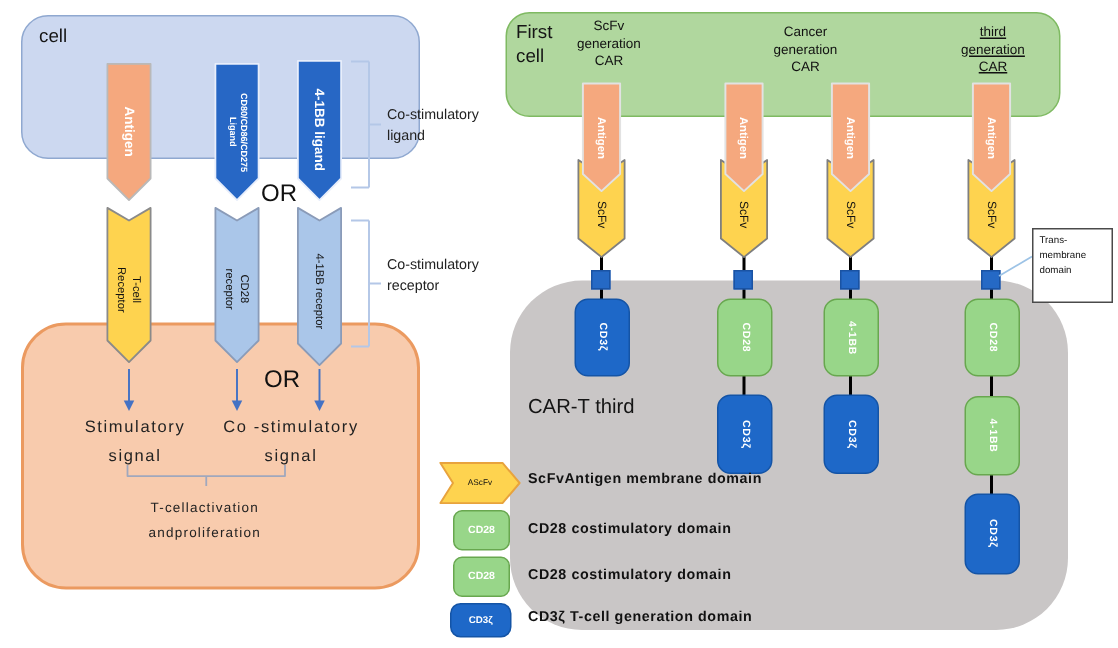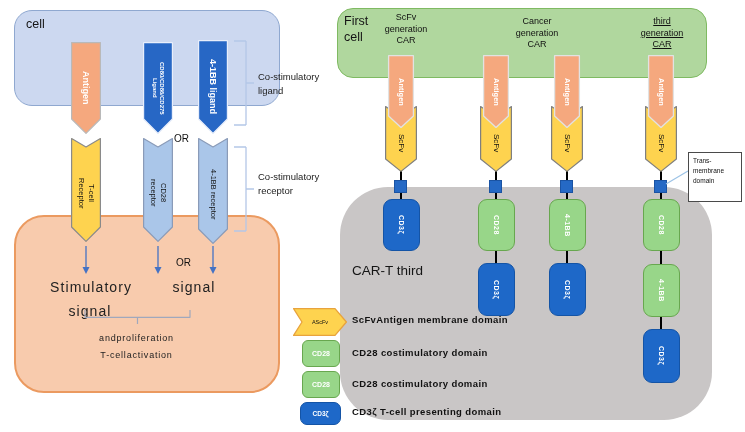--- a/index.html
+++ b/index.html
@@ -5,24 +5,24 @@
   html,body{margin:0;padding:0;background:#fff;font-family:"Liberation Sans",sans-serif;}
   #canvas{position:relative;width:745px;height:432px;background:#fff;overflow:hidden;}
   .abs{position:absolute;}
   .box{position:absolute;box-sizing:border-box;}
   .lblwrap{position:absolute;inset:0;display:flex;align-items:center;justify-content:center;z-index:1;text-align:center;}
   .vt{writing-mode:vertical-rl;}
   .vt2{display:flex;flex-direction:row-reverse;align-items:center;gap:1px;}
   .shape{position:absolute;}
   .title{font-size:12.5px;line-height:1.3;color:#151515;}
   .gen{font-size:9px;line-height:1.3;text-align:center;color:#111;}
-  .sig{font-size:14px;letter-spacing:1.1px;line-height:1.7;text-align:center;color:#222;}
+  .sig{font-size:11px;letter-spacing:1.1px;line-height:1.7;text-align:center;color:#222;}
   .act{font-size:9px;letter-spacing:0.8px;line-height:1.9;text-align:center;color:#222;}
   .blabel{font-size:9.5px;line-height:1.5;color:#222;}
-  .or{font-size:10px;color:#111;margin-top:12px;}
+  .or{font-size:16px;color:#111;}
   .arrow-lbl-w{color:#fff;font-weight:bold;}
   .arrow-lbl-b{color:#111;}
   .domain{position:absolute;box-sizing:border-box;border-radius:9px;display:flex;align-items:center;justify-content:center;}
   .domain span{writing-mode:vertical-rl;color:#fff;font-size:7px;font-weight:bold;letter-spacing:0.5px;}
   .dgreen{background:#98d689;border:1.5px solid #68a74f;}
   .dblue{background:#1e68c8;border:1.5px solid #1454a6;}
   .stem{position:absolute;width:2px;background:#000;}
   .sq{position:absolute;width:13px;height:13px;background:#2569c5;border:1px solid #1a53a3;box-sizing:border-box;}
   .legend-text{position:absolute;font-size:9.5px;font-weight:600;letter-spacing:0.4px;color:#111;}
   .legend-chip{position:absolute;box-sizing:border-box;display:flex;align-items:center;justify-content:center;color:#fff;font-weight:bold;}
@@ -154,33 +154,34 @@
           <polygon points="0.5,21 7.5,21 4,28" stroke="none" fill="#4472c4"></polygon>
         </g>
       </svg>
     </div>
 
   <div class="abs sig" style="left:50px;top:276px;width:80px;">
     <span style="display:block">Stimulatory</span>
     <span style="display:block">signal</span>
   </div>
   <div class="abs sig" style="left:148px;top:276px;width:92px;">
+    <span style="display:block">Co -stimulatory</span>
     <span style="display:block">signal</span>
   </div>
 
   <div class="shape" style="left:84px;top:308px;width:107px;height:17px;">
       <svg style="position:absolute;left:0;top:0;overflow:visible" width="107" height="17">
         <g fill="none" stroke="#a0a8bd" stroke-width="1.2" stroke-linejoin="round">
           <path fill="none" d="M1 2 V9.350000000000001 H106 V2 M53.5 9.350000000000001 V16"></path>
         </g>
       </svg>
     </div>
   <div class="abs act" style="left:74px;top:330px;width:125px;">
+    <span style="display:block">T-cellactivation</span>
     <span style="display:block">andproliferation</span>
-    <span style="display:block">T-cellactivation</span>
   </div>
 
   <div class="box" style="left:337px;top:8px;width:370px;height:70px;background:#b0d79e;border:1.5px solid #7fba62;border-radius:16px;"></div>
   <div class="abs title" style="left:344px;top:13px;">
     <span style="display:block">First</span>
     <span style="display:block">cell</span>
   </div>
   <div class="abs gen" style="left:368px;top:12px;width:76px;">
     <span style="display:block">ScFv</span>
     <span style="display:block">generation</span>
@@ -351,15 +352,15 @@
   <div class="legend-text" style="left:352px;top:347px;">CD28 costimulatory domain</div>
 
   <div class="legend-chip dgreen" style="left:302px;top:371px;width:38px;height:27px;border-radius:6px;font-size:7px;z-index:2;">
     <span>CD28</span>
   </div>
   <div class="legend-text" style="left:352px;top:378px;">CD28 costimulatory domain</div>
 
   <div class="legend-chip" style="left:300px;top:402px;width:41px;height:23px;border-radius:7px;background:#1e68c8;border:1px solid #1454a6;font-size:6.5px;z-index:2;">
     <span>CD3ζ</span>
   </div>
-  <div class="legend-text" style="left:352px;top:406px;">CD3ζ T-cell presenting domain</div>
+  <div class="legend-text" style="left:352px;top:406px;">CD3ζ T-cell generation domain</div>
 
 </div>
 
 </body></html>

